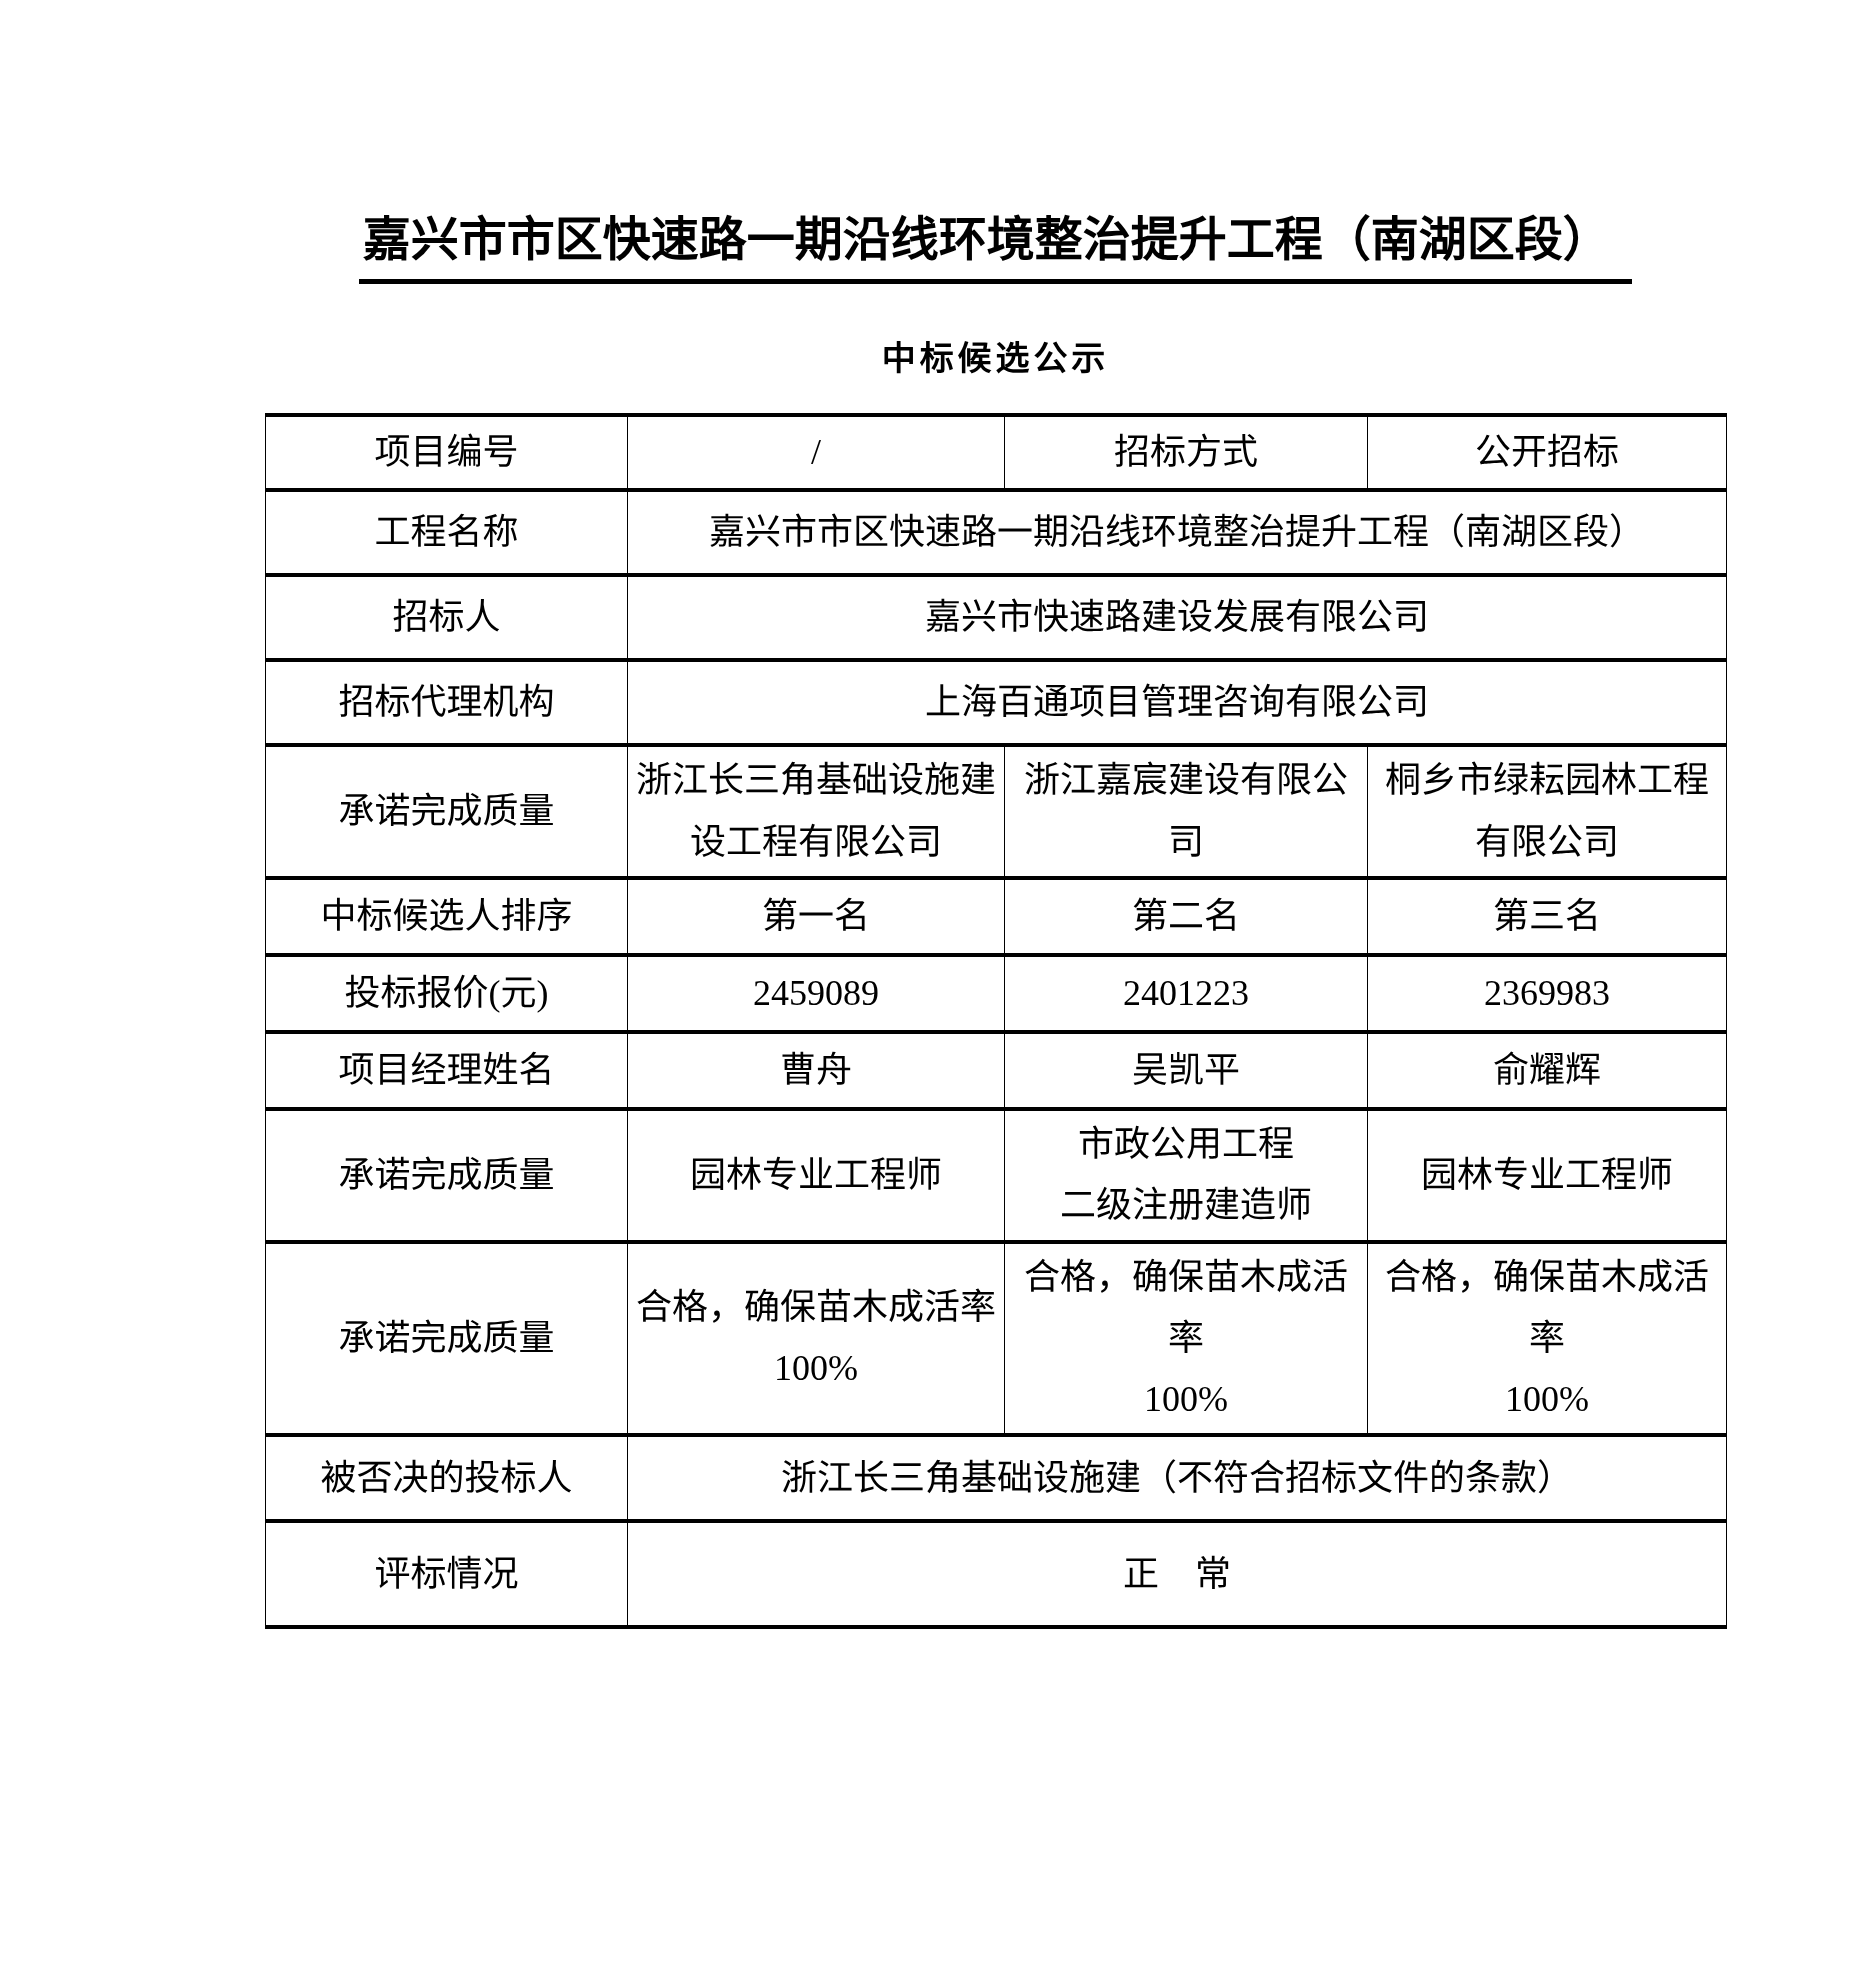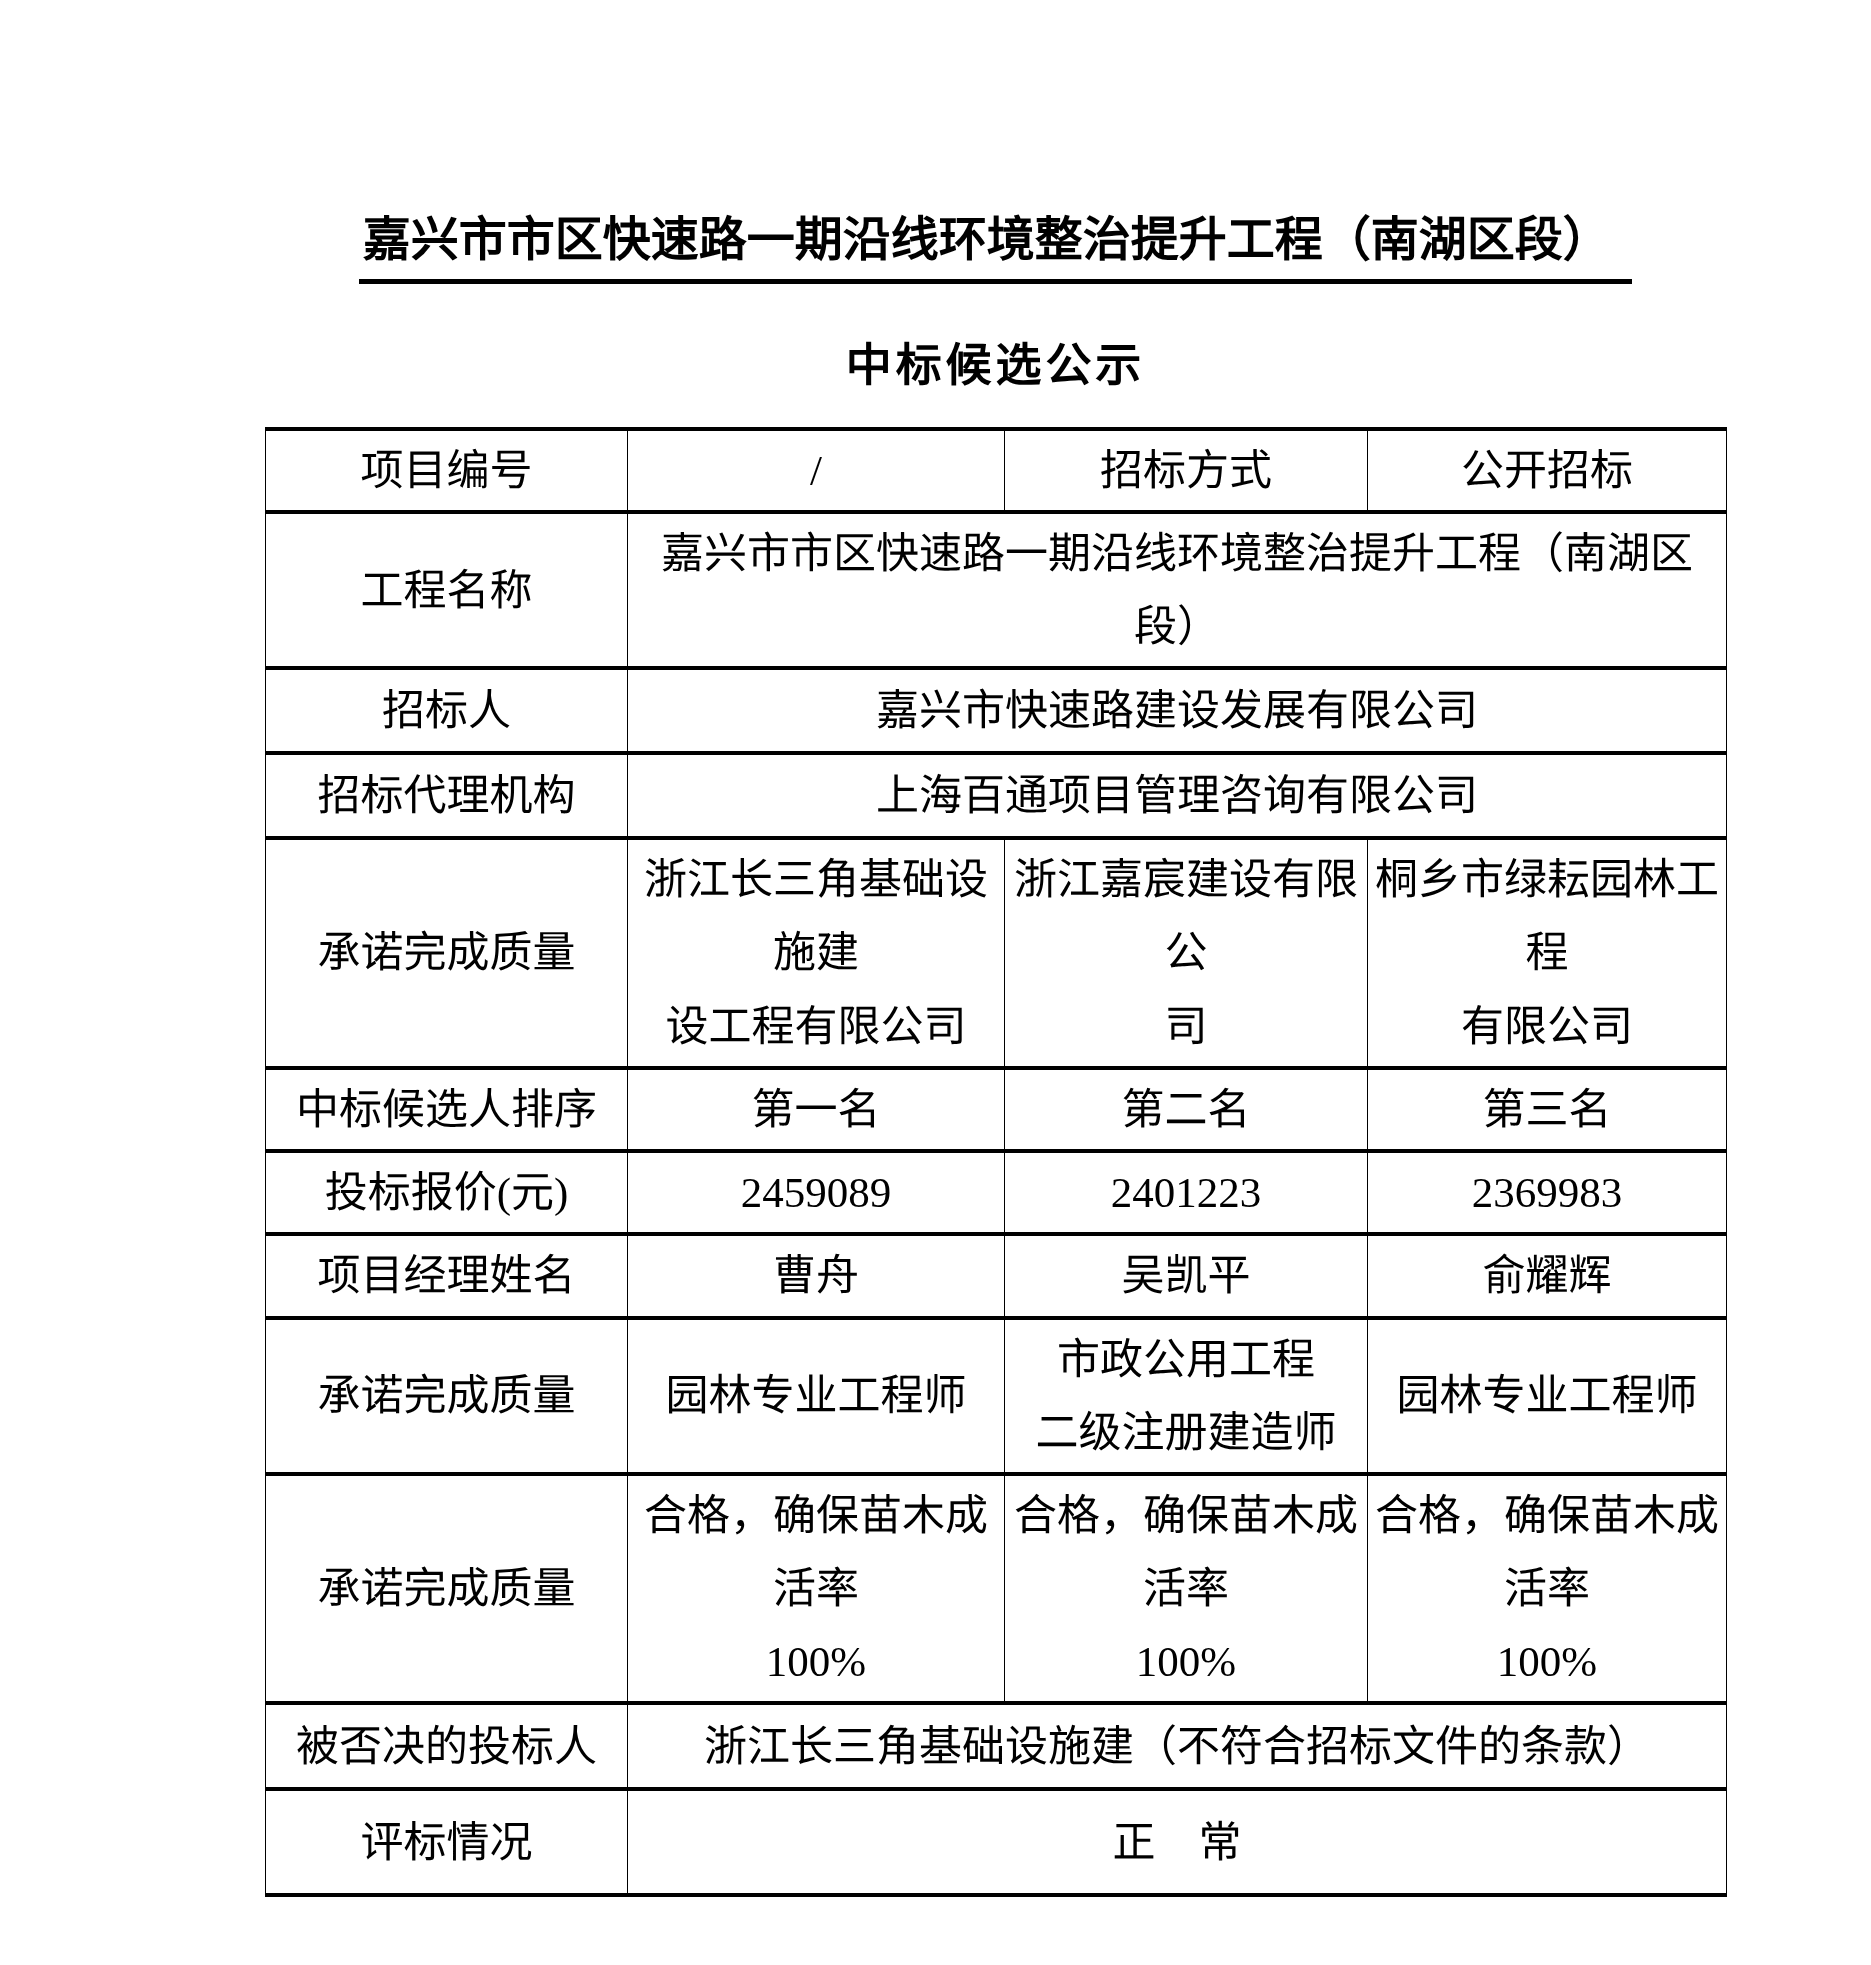--- a/index.html
+++ b/index.html
@@ -27,37 +27,37 @@
   .doc-title .underline {
     display: inline-block;
     padding: 0 21.6px 11.8px 3.9px;
     border-bottom: 5.1px solid #000;
   }
   .doc-subtitle {
     margin: 56px 0 0 0;
     text-align: center;
     font-family: "Liberation Sans", sans-serif;
     font-weight: bold;
-    font-size: 46px;
+    font-size: 34px;
     letter-spacing: 3.9px;
     line-height: 1.1;
   }
   table.notice {
     margin-top: 36px;
     border-collapse: collapse;
     table-layout: fixed;
     width: 1460px;
   }
   table.notice td {
     border: 1.6px solid #000;
     border-top-width: 4.3px;
     border-bottom-width: 4.3px;
     text-align: center;
     vertical-align: middle;
-    font-size: 43px;
+    font-size: 36px;
     line-height: 1.7;
     white-space: pre-line;
     padding: 3.1px 5.5px;
     overflow: hidden;
   }
 </style>
 </head>
 <body>
 
 <div class="page">

